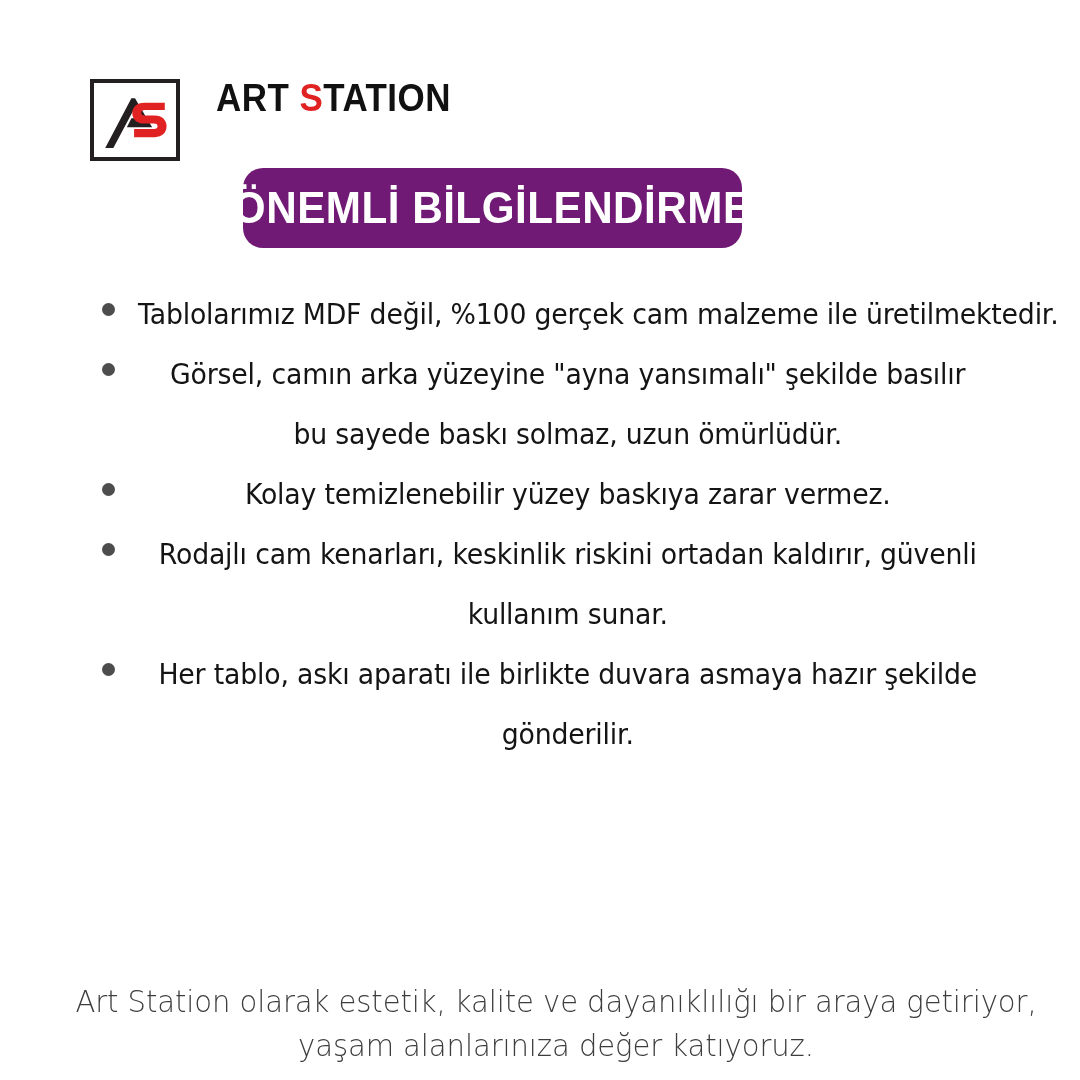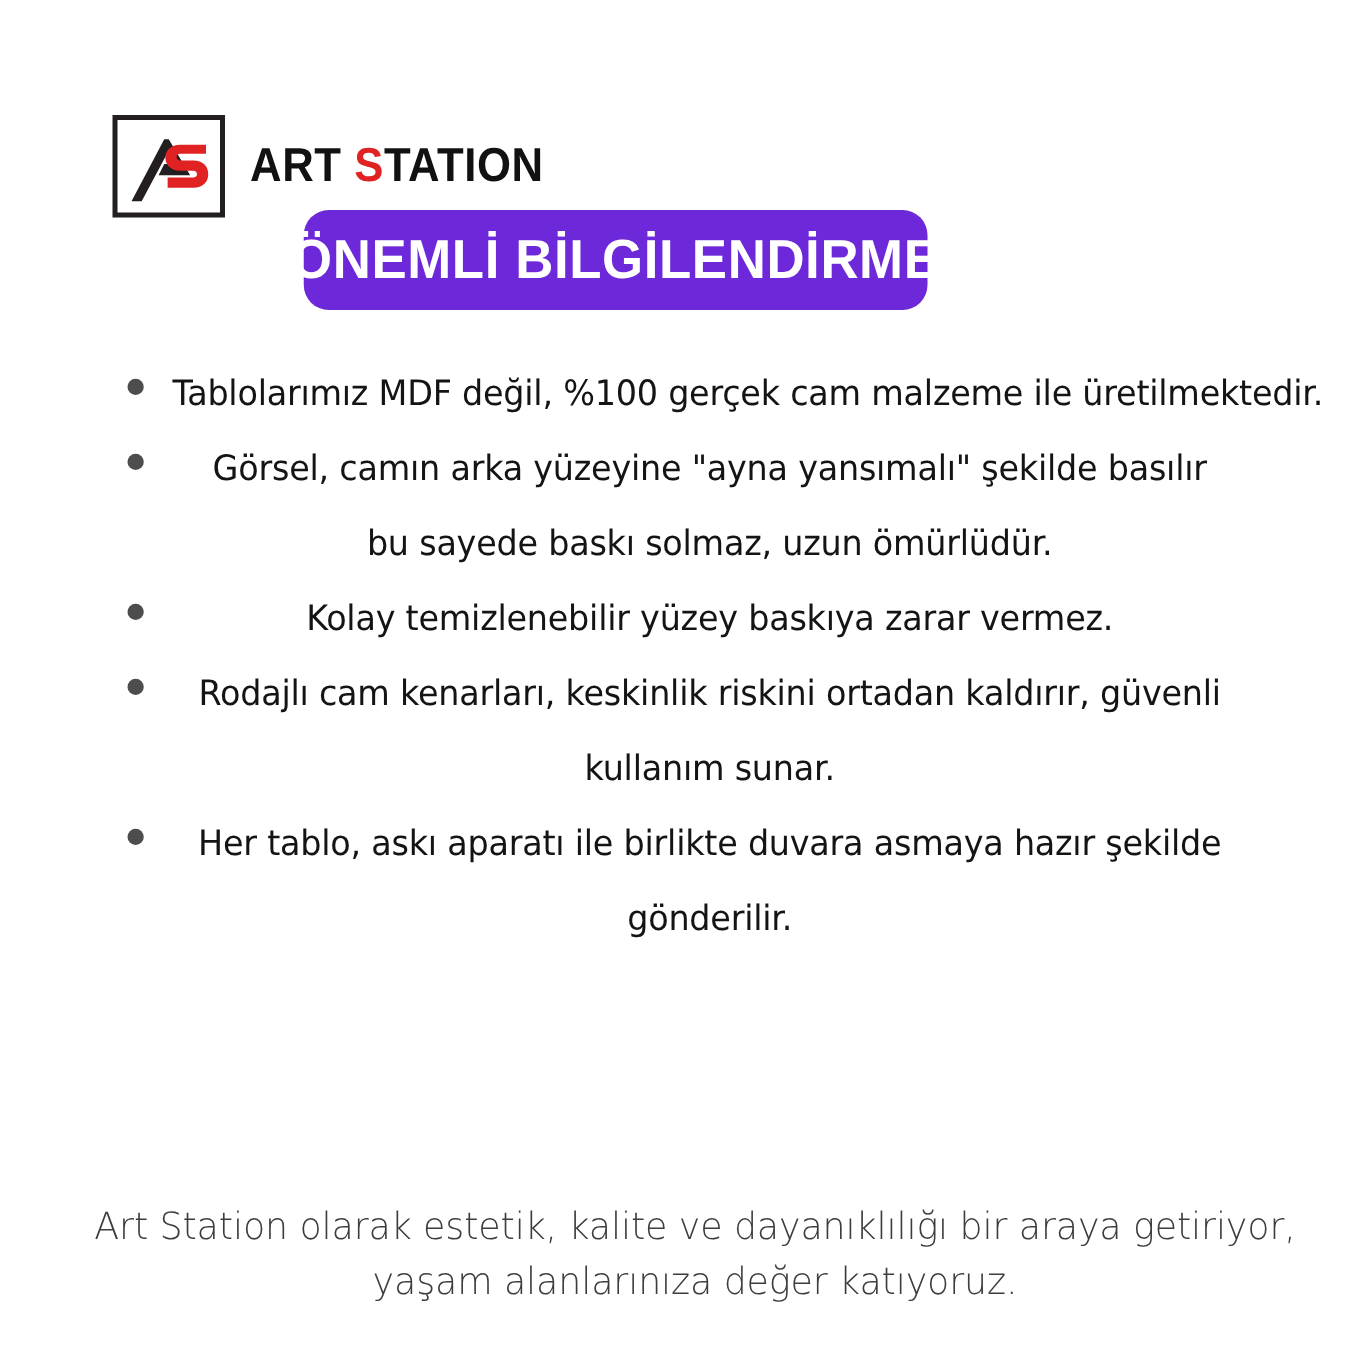--- a/index.html
+++ b/index.html
@@ -19,24 +19,23 @@
     width: 1080px;
     height: 1080px;
     background: #ffffff;
     box-sizing: border-box;
   }
 
   
   .brand {
     position: absolute;
     left: 90px;
-    top: 92px;
+    top: 79px;
     display: flex;
-    align-items: center;
-    gap: 20px;
+    gap: 36px;
   }
 
   .logo-mark {
     width: 90px;
     height: 82px;
     border: 4px solid #231f20;
     box-sizing: border-box;
     position: relative;
     background: #ffffff;
   }
@@ -64,21 +63,21 @@
     color: #e12222;
   }
 
   
   .banner {
     position: absolute;
     left: 243px;
     top: 168px;
     width: 499px;
     height: 80px;
-    background: #6d28d9;
+    background: #701a75;
     border-radius: 20px;
     display: flex;
     align-items: center;
     justify-content: center;
   }
   .banner-text {
     color: #ffffff;
     font-family: "Liberation Sans", sans-serif;
     font-weight: 700;
     font-size: 44px;
@@ -119,21 +118,21 @@
     letter-spacing: -0.2px;
     transform: scaleX(0.955);
     transform-origin: left center;
   }
 
   
   .footer {
     position: absolute;
     left: 0;
     right: 0;
-    top: 960px;
+    top: 980px;
     text-align: center;
     padding-left: 32px;
   }
   .footer-line {
     font-family: "DejaVu Sans", sans-serif;
     font-weight: 300;
     font-size: 30px;
     color: #3d3d3d;
     line-height: 44px;
     letter-spacing: -0.1px;

